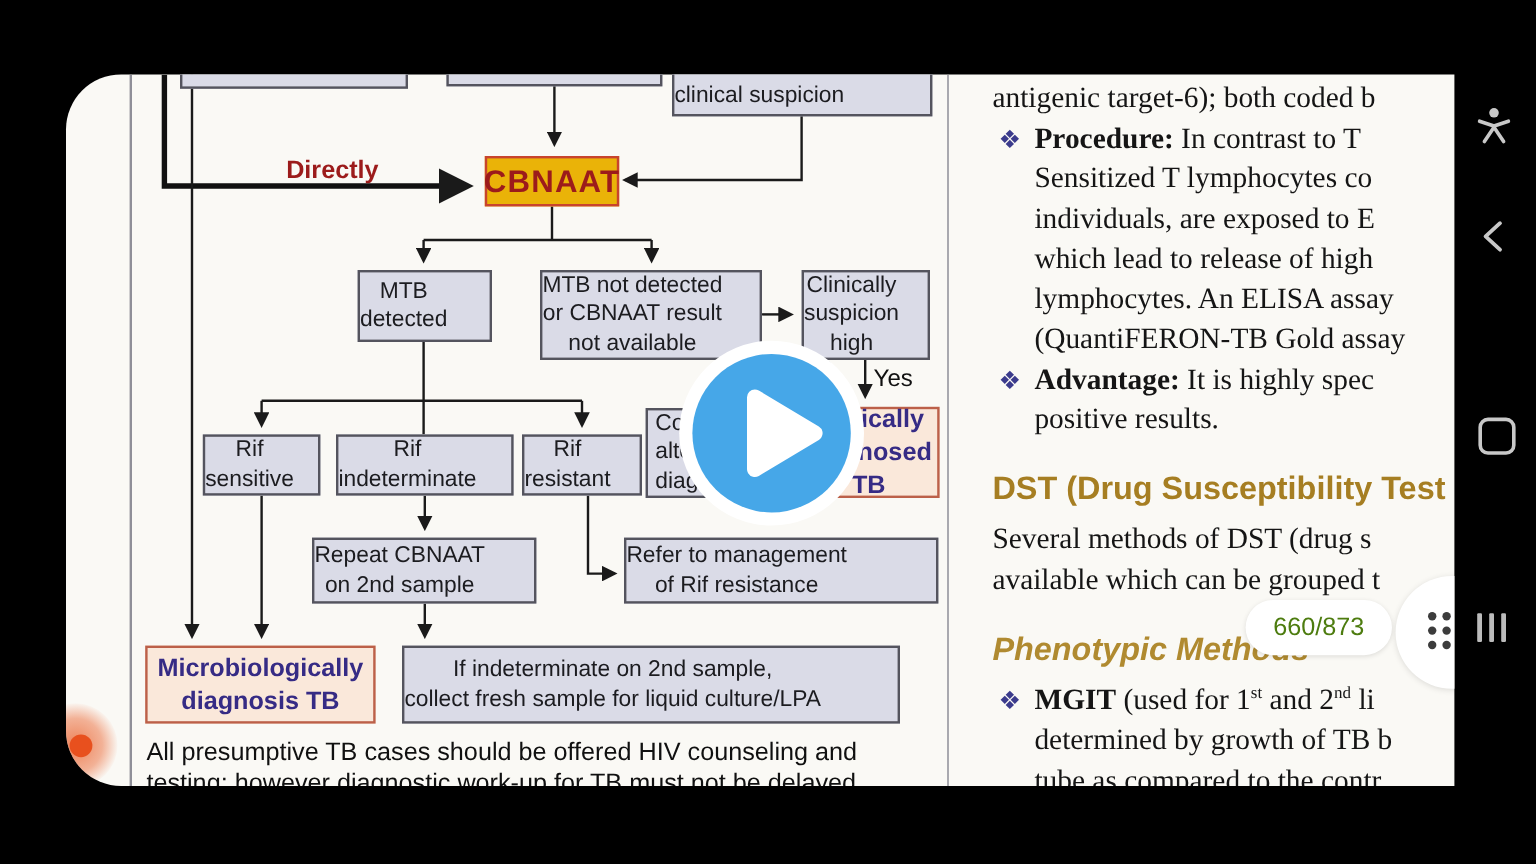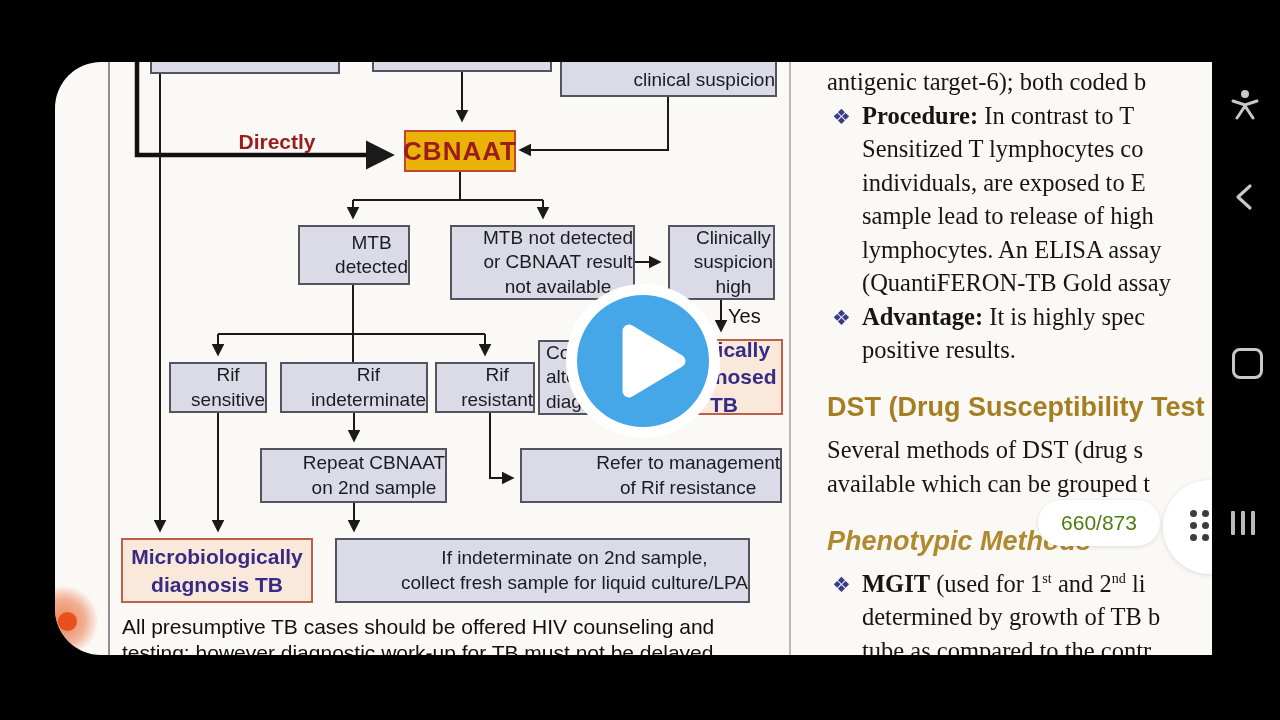--- a/index.html
+++ b/index.html
@@ -4,21 +4,21 @@
 <style>
   html,body{margin:0;padding:0;background:#000;}
   #root{position:relative;width:1280px;height:720px;background:#000;overflow:hidden;
         font-family:"Liberation Sans",sans-serif;}
   
   #win{position:absolute;left:55px;top:62px;width:1157px;height:593px;background:#faf9f5;
        border-radius:46px 0 0 46px;overflow:hidden;}
   
   .fb{position:absolute;background:#dadbe7;border:2px solid #54545e;color:#1c1c20;
       font:19px/1.28 "Liberation Sans",sans-serif;display:flex;align-items:center;
-      justify-content:flex-end;text-align:center;white-space:pre-line;box-sizing:border-box;}
+      justify-content:flex-start;text-align:center;white-space:pre-line;box-sizing:border-box;}
   .fbp{position:absolute;background:#fae8da;border:2px solid #bc6049;color:#362b85;
        font:bold 21px/1.3 "Liberation Sans",sans-serif;display:flex;align-items:center;
        justify-content:center;text-align:center;white-space:pre-line;box-sizing:border-box;}
   .cbnaat{position:absolute;background:#eab308;border:2.5px solid #c8442e;color:#9c1b1b;
        font:bold 26px/1 "Liberation Sans",sans-serif;letter-spacing:1px;display:flex;
        align-items:center;justify-content:center;box-sizing:border-box;}
   .figlabel{position:absolute;font:bold 21px "Liberation Sans",sans-serif;color:#9c1b1b;text-align:center;}
   .yeslabel{position:absolute;font:20px "Liberation Sans",sans-serif;color:#111;}
   .caption{position:absolute;font:21px "Liberation Sans",sans-serif;color:#101010;white-space:nowrap;}
   
@@ -89,21 +89,21 @@
     <div class="fb" style="left:95px;top:-14px;width:190px;height:26px;"></div>
     <div class="fb" style="left:317px;top:-16px;width:180px;height:26px;"></div>
     <div class="fb" style="left:505px;top:-22px;width:217px;height:57px;align-items:flex-end;padding-bottom:3px;"><span>clinical suspicion</span></div>
 
     <div class="figlabel" style="left:177px;top:68px;width:90px;">Directly</div>
 
     <div class="cbnaat" style="left:349px;top:68px;width:112px;height:42px;">
         <span>CBNAAT</span>
       </div>
 
-    <div class="fb" style="left:243px;top:163px;width:112px;height:60px;padding-left:20px;"><span>MTB
+    <div class="fb" style="left:243px;top:163px;width:112px;height:60px;"><span>MTB
 detected</span></div>
     <div class="fb" style="left:395px;top:163px;width:185px;height:75px;"><span>MTB not detected
 or CBNAAT result
 not available</span></div>
     <div class="fb" style="left:613px;top:163px;width:107px;height:75px;"><span>Clinically
 suspicion
 high</span></div>
 
     <div class="yeslabel" style="left:673px;top:243px;">Yes</div>
 
@@ -132,21 +132,21 @@
 
     <div class="caption" style="left:67px;top:553px;">All presumptive TB cases should be offered HIV counseling and</div>
     <div class="caption" style="left:67px;top:579px;">testing; however diagnostic work-up for TB must not be delayed</div>
 
     <div class="pline pl-para" style="top:6px;">antigenic target-6); both coded b</div>
     <div class="pline pl-bul" style="top:40px;">
       <span class="pbullet">❖</span><span class="pbold">Procedure:</span><span> In contrast to T</span>
     </div>
     <div class="pline pl-cont" style="top:73px;text-align:right;">Sensitized T lymphocytes co</div>
     <div class="pline pl-cont" style="top:107px;">individuals, are exposed to E</div>
-    <div class="pline pl-cont" style="top:140px;">sample lead to release of high</div>
+    <div class="pline pl-cont" style="top:140px;">which lead to release of high</div>
     <div class="pline pl-cont" style="top:174px;">lymphocytes. An ELISA assay</div>
     <div class="pline pl-cont" style="top:207px;">(QuantiFERON-TB Gold assay</div>
     <div class="pline pl-bul" style="top:241px;">
       <span class="pbullet">❖</span><span class="pbold">Advantage:</span><span> It is highly spec</span>
     </div>
     <div class="pline pl-cont" style="top:274px;">positive results.</div>
 
     <div class="phead" style="top:330px;">DST (Drug Susceptibility Test</div>
 
     <div class="pline pl-para" style="top:374px;">Several methods of DST (drug s</div>

